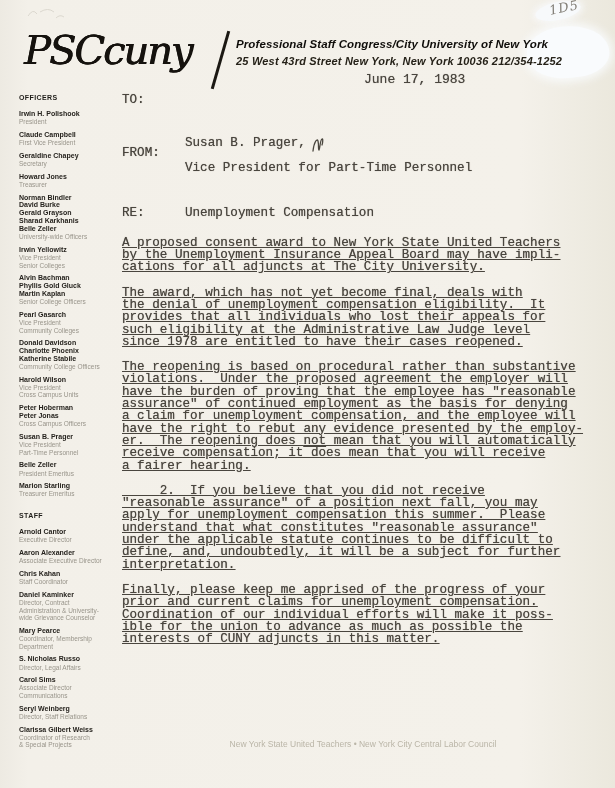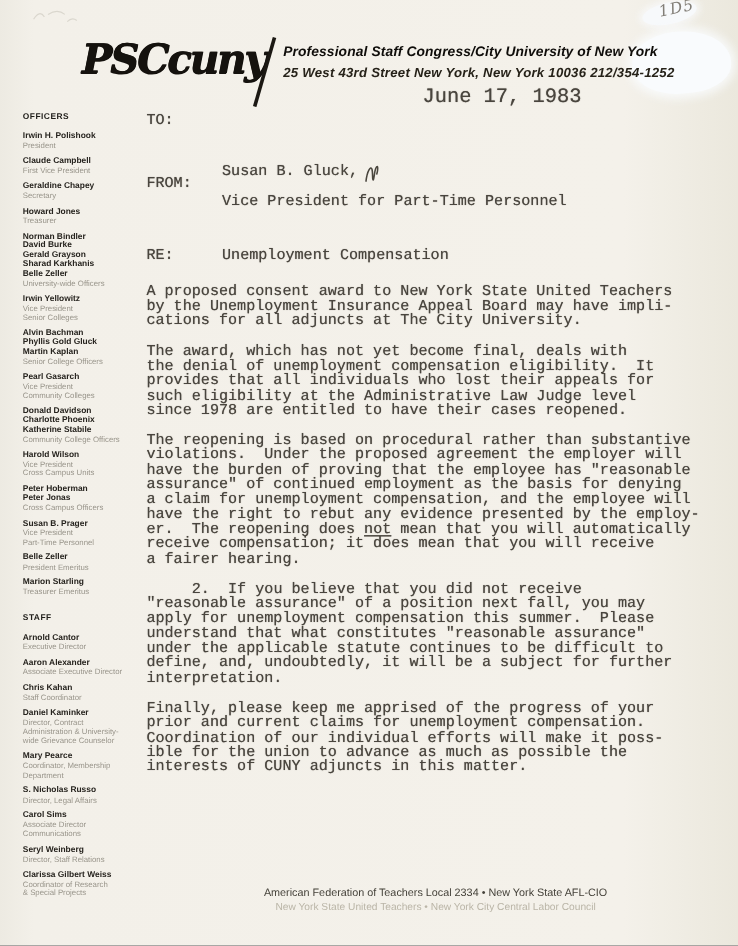--- a/index.html
+++ b/index.html
@@ -6,34 +6,33 @@
   .page {
     position:relative; width:615px; height:788px; overflow:hidden;
     background: linear-gradient(90deg, #edeae2 0px, #f3f0e9 28px, #f4f1ea 520px, #ebe8dd 615px);
     font-family:"Liberation Sans", sans-serif;
     color:#2a2824;
   }
   
   .logo {
     position:absolute; left:24px; top:24px;
     font-family:"DejaVu Serif","Liberation Serif",serif;
-    font-style:italic; font-weight:bold; font-size:34px; line-height:52px;
+    font-style:italic; font-weight:normal; font-size:40px; line-height:52px;
     letter-spacing:-2px; color:#15120e;
     text-shadow:0.6px 0 0 #15120e, 0 0.4px 0 #15120e;
-    margin-left:44px;
   }
   .slash { position:absolute; left:219px; top:30px; width:3px; height:60px; background:#1b1813; transform:rotate(16deg); }
   .org { position:absolute; left:236px; top:38px; font-style:italic; font-weight:bold; }
   .org-line1 { font-size:11.5px; line-height:13px; color:#0f0d0a; letter-spacing:0.1px; }
   .org-line2 { font-size:11px; line-height:13px; margin-top:4px; color:#262219; letter-spacing:0.2px; }
   .typed {
     font-family:"Liberation Mono","DejaVu Sans Mono",monospace;
     color:#49453e; text-shadow:0 0 0.7px rgba(70,64,56,0.75);
   }
-  .date { position:absolute; left:352px; top:72px; font-size:17px; }
+  .date { position:absolute; left:364px; top:72px; font-size:13px; }
   
   .tape { position:absolute; right:6px; top:26px; width:82px; height:52px; background:#f9fbfd;
           border-radius:45% 55% 40% 50%; transform:rotate(-7deg); box-shadow:0 0 8px 4px rgba(250,252,255,0.8); }
   .tape2 { position:absolute; right:34px; top:2px; width:46px; height:18px; background:#f7f9fb;
            border-radius:50%; transform:rotate(-12deg); box-shadow:0 0 6px 3px rgba(249,251,253,0.7); }
   .hand-note { position:absolute; left:549px; top:0px; font-family:"DejaVu Serif",serif; font-style:italic;
                font-size:13px; color:#6e6960; transform:rotate(-12deg); opacity:0.85; letter-spacing:1px; }
   .pencil { position:absolute; left:26px; top:6px; opacity:0.55; }
   
   .sidebar { position:absolute; left:19px; top:94px; width:100px; }
@@ -43,21 +42,21 @@
   .sb-names { font-size:7px; font-weight:bold; color:#26231e; line-height:7.8px; white-space:pre-line; }
   .sb-title { font-size:6.5px; color:#98948a; line-height:7.6px; white-space:pre-line; margin-top:0.5px; }
   
   .letter { position:absolute; left:122px; top:94px; width:482px; font-size:12.6px; line-height:12.3px; }
   .memo-row { display:flex; margin-bottom:14px;align-items:center; }
   .memo-label { flex:0 0 63px; }
   .memo-value { white-space:pre-line; }
   .from-line1 { display:flex; align-items:flex-end; }
   .sig { margin-left:4px; position:relative; top:3px; }
   .re-row { margin-bottom:17px;margin-top:21px; }
-  .letter p { margin:0 0 13px 0; white-space:pre-wrap; }
+  .letter p { margin:0 0 13px 0; white-space:pre-wrap;text-decoration:underline; }
   .u { text-decoration:underline; text-underline-offset:2px; }
   
   .footer { position:absolute; left:116px; top:739px; width:494px; text-align:center; }
   .foot-line1 { font-size:9px; color:#39362e; line-height:11px; }
   .foot-line2 { font-size:9px; color:#45423a; line-height:11px; }
   .foot-line3 { font-size:8.5px; color:#bab5a7; line-height:11px; }
 </style>
 </head>
 <body>
 
@@ -199,21 +198,21 @@
   </div>
 
   <div class="letter typed">
     <div class="memo-row">
       <span class="memo-label">TO:</span>
     </div>
     <div class="memo-row">
       <span class="memo-label">FROM:</span>
       <span class="memo-value">
         <span class="from-line1">
-          <span>Susan B. Gluck,</span>
+          <span>Susan B. Prager,</span>
           <svg class="sig" width="16" height="17" viewBox="0 0 16 17">
             <path d="M3,15 C4,6 7,2 8,5 C9,9 8,14 9,14 C10,13 10,4 12,3 C13,2 13,6 12,9" stroke="#4a463e" stroke-width="1.3" fill="none" stroke-linecap="round"></path>
           </svg>
         </span>
         <span style="display:block;">Vice President for Part-Time Personnel</span>
       </span>
     </div>
     <div class="memo-row re-row">
       <span class="memo-label">RE:</span>
       <span class="memo-value">Unemployment Compensation</span>
@@ -244,17 +243,16 @@
 define, and, undoubtedly, it will be a subject for further
 interpretation.</p>
     <p>Finally, please keep me apprised of the progress of your
 prior and current claims for unemployment compensation.
 Coordination of our individual efforts will make it poss-
 ible for the union to advance as much as possible the
 interests of CUNY adjuncts in this matter.</p>
   </div>
 
   <div class="footer">
-    <div class="foot-line2">American Federation of Teachers Local 2334 • New York State AFL-CIO</div>
     <div class="foot-line3">New York State United Teachers • New York City Central Labor Council</div>
   </div>
 
 </div>
 
 </body></html>

